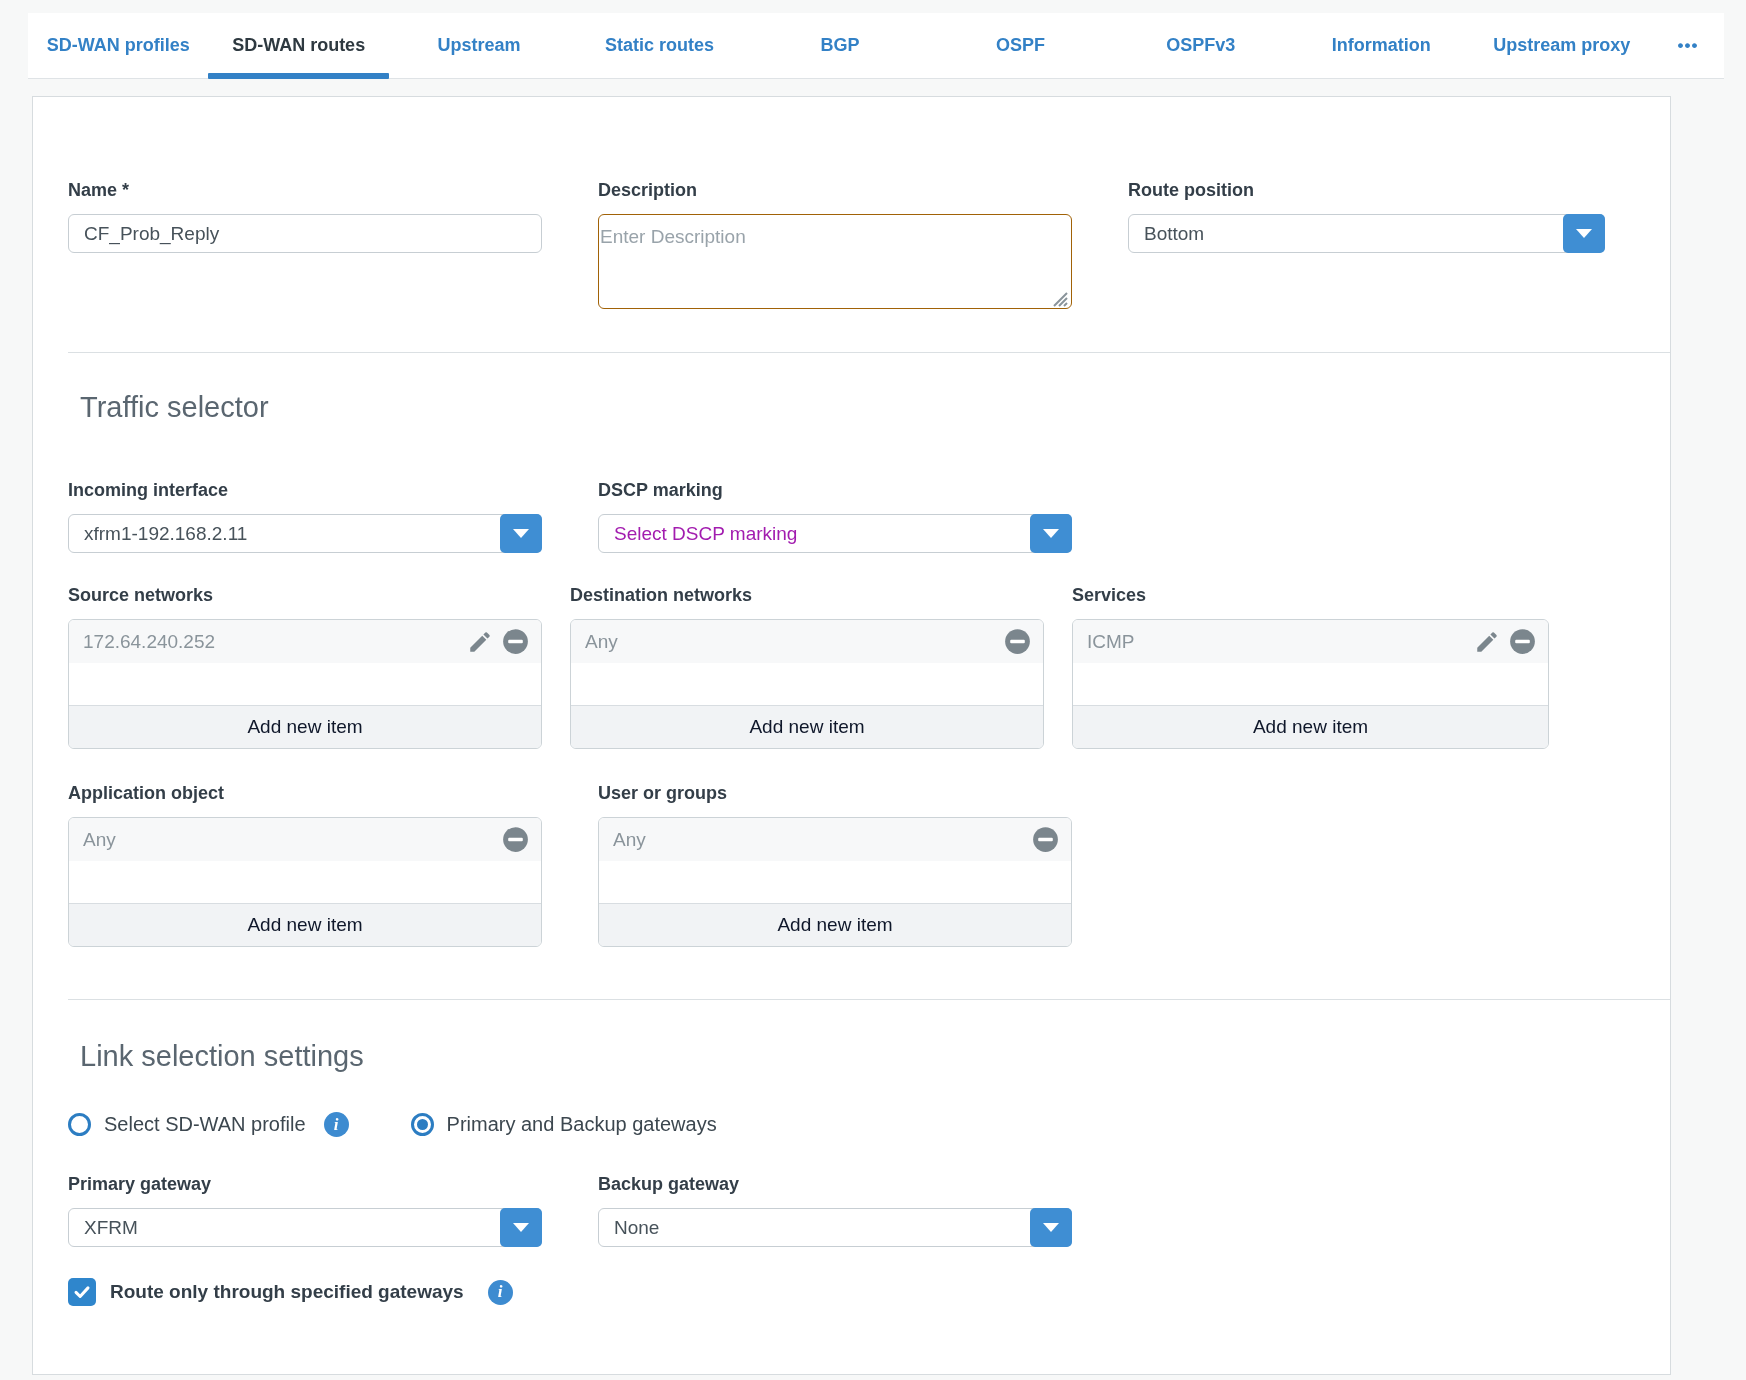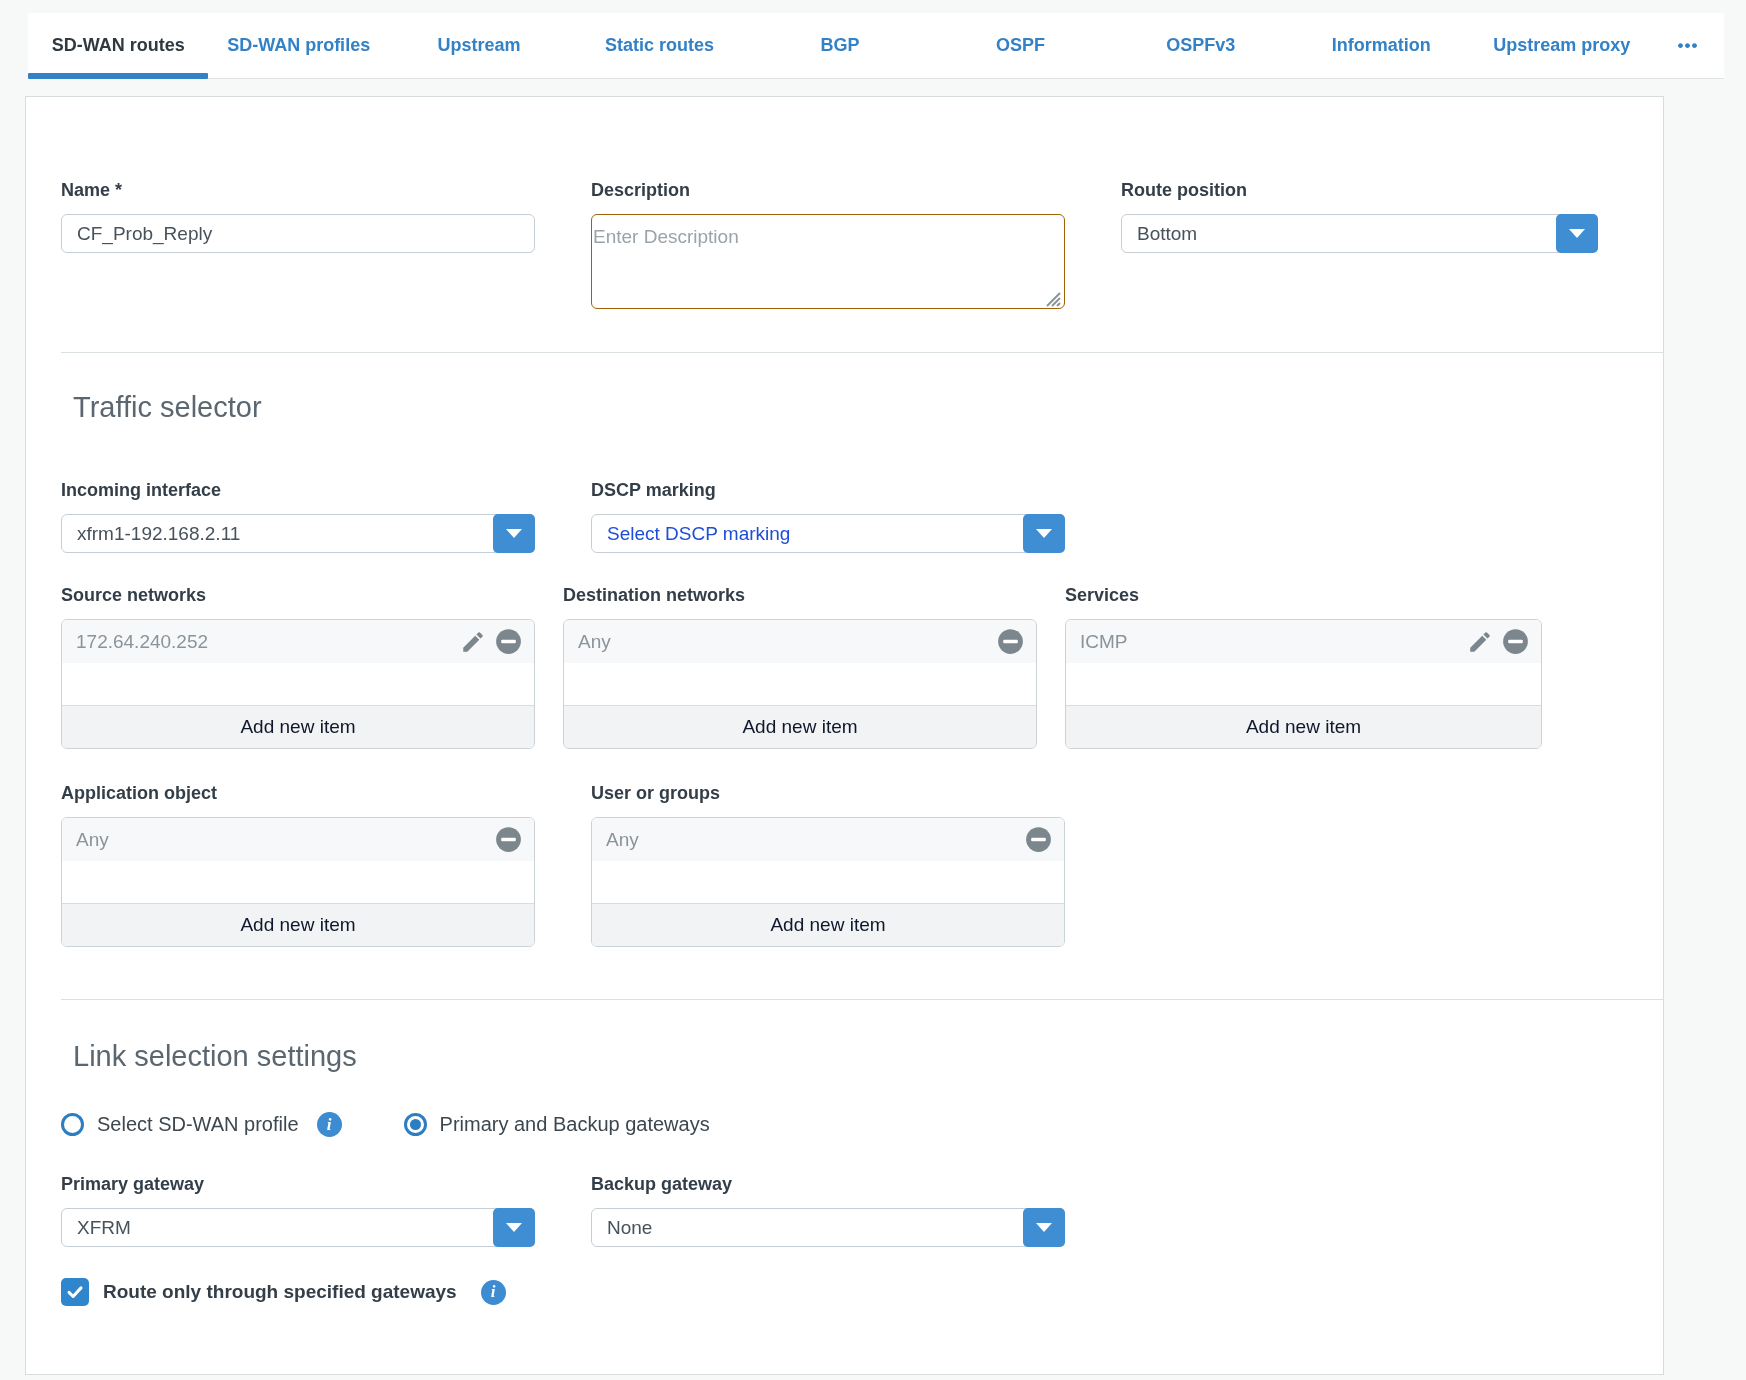--- a/index.html
+++ b/index.html
@@ -24,21 +24,21 @@
   }
   .tab.active { color:#2e3940; }
   .tab.active::after {
     content:""; position:absolute; left:0; right:0; bottom:-1px; height:6px;
     background:#3381c6; border-radius:1px;
   }
   .tab.more { flex:0 0 72px; font-size:17px; letter-spacing:1px; }
 
   
   .card {
-    position:absolute; left:25px; top:96px; width:1639px; height:1279px;
+    position:absolute; left:32px; top:96px; width:1639px; height:1279px;
     background:#fff; border:1px solid #d7dcdf;
     padding:82px 70px 0 35px;
   }
 
   .grid3 { display:grid; grid-template-columns:474px 474px 477px; column-gap:56px; align-items:start; }
 
   .field-label {
     font-size:18px; font-weight:bold; color:#333e48;
     line-height:22px; margin:0 0 13px 0;
   }
@@ -55,21 +55,21 @@
   }
   .textarea::placeholder { color:#99a3aa; }
   .resize-handle { position:absolute; right:4px; bottom:6px; }
 
   
   .select {
     position:relative; height:39px; border:1px solid #c7ced3; border-radius:6px;
     background:#fff; display:flex; align-items:center;
     padding:0 58px 0 15px; font-size:19px; color:#47525a; cursor:pointer;
   }
-  .select .placeholder { color:#1d4ed8; }
+  .select .placeholder { color:#a21caf; }
   .select-btn {
     position:absolute; right:-1px; top:-1px; bottom:-1px; width:42px;
     background:#3f8ed3; border-radius:5px;
     display:flex; align-items:center; justify-content:center; cursor:pointer;
   }
   .caret {
     width:0; height:0;
     border-left:8px solid transparent; border-right:8px solid transparent;
     border-top:9px solid #fff;
   }
@@ -112,22 +112,22 @@
   .checkbox {
     width:28px; height:28px; border-radius:5px; background:#2f86cc;
     display:flex; align-items:center; justify-content:center; cursor:pointer; flex:0 0 auto;
   }
   .checkbox-label { font-size:19px; font-weight:bold; color:#333e48; margin-left:14px; }
 </style>
 </head>
 <body>
 
 <div class="tabbar">
+  <div class="tab">SD-WAN profiles</div>
   <div class="tab active">SD-WAN routes</div>
-  <div class="tab">SD-WAN profiles</div>
   <div class="tab">Upstream</div>
   <div class="tab">Static routes</div>
   <div class="tab">BGP</div>
   <div class="tab">OSPF</div>
   <div class="tab">OSPFv3</div>
   <div class="tab">Information</div>
   <div class="tab">Upstream proxy</div>
   <div class="tab more">•••</div>
 </div>
 

